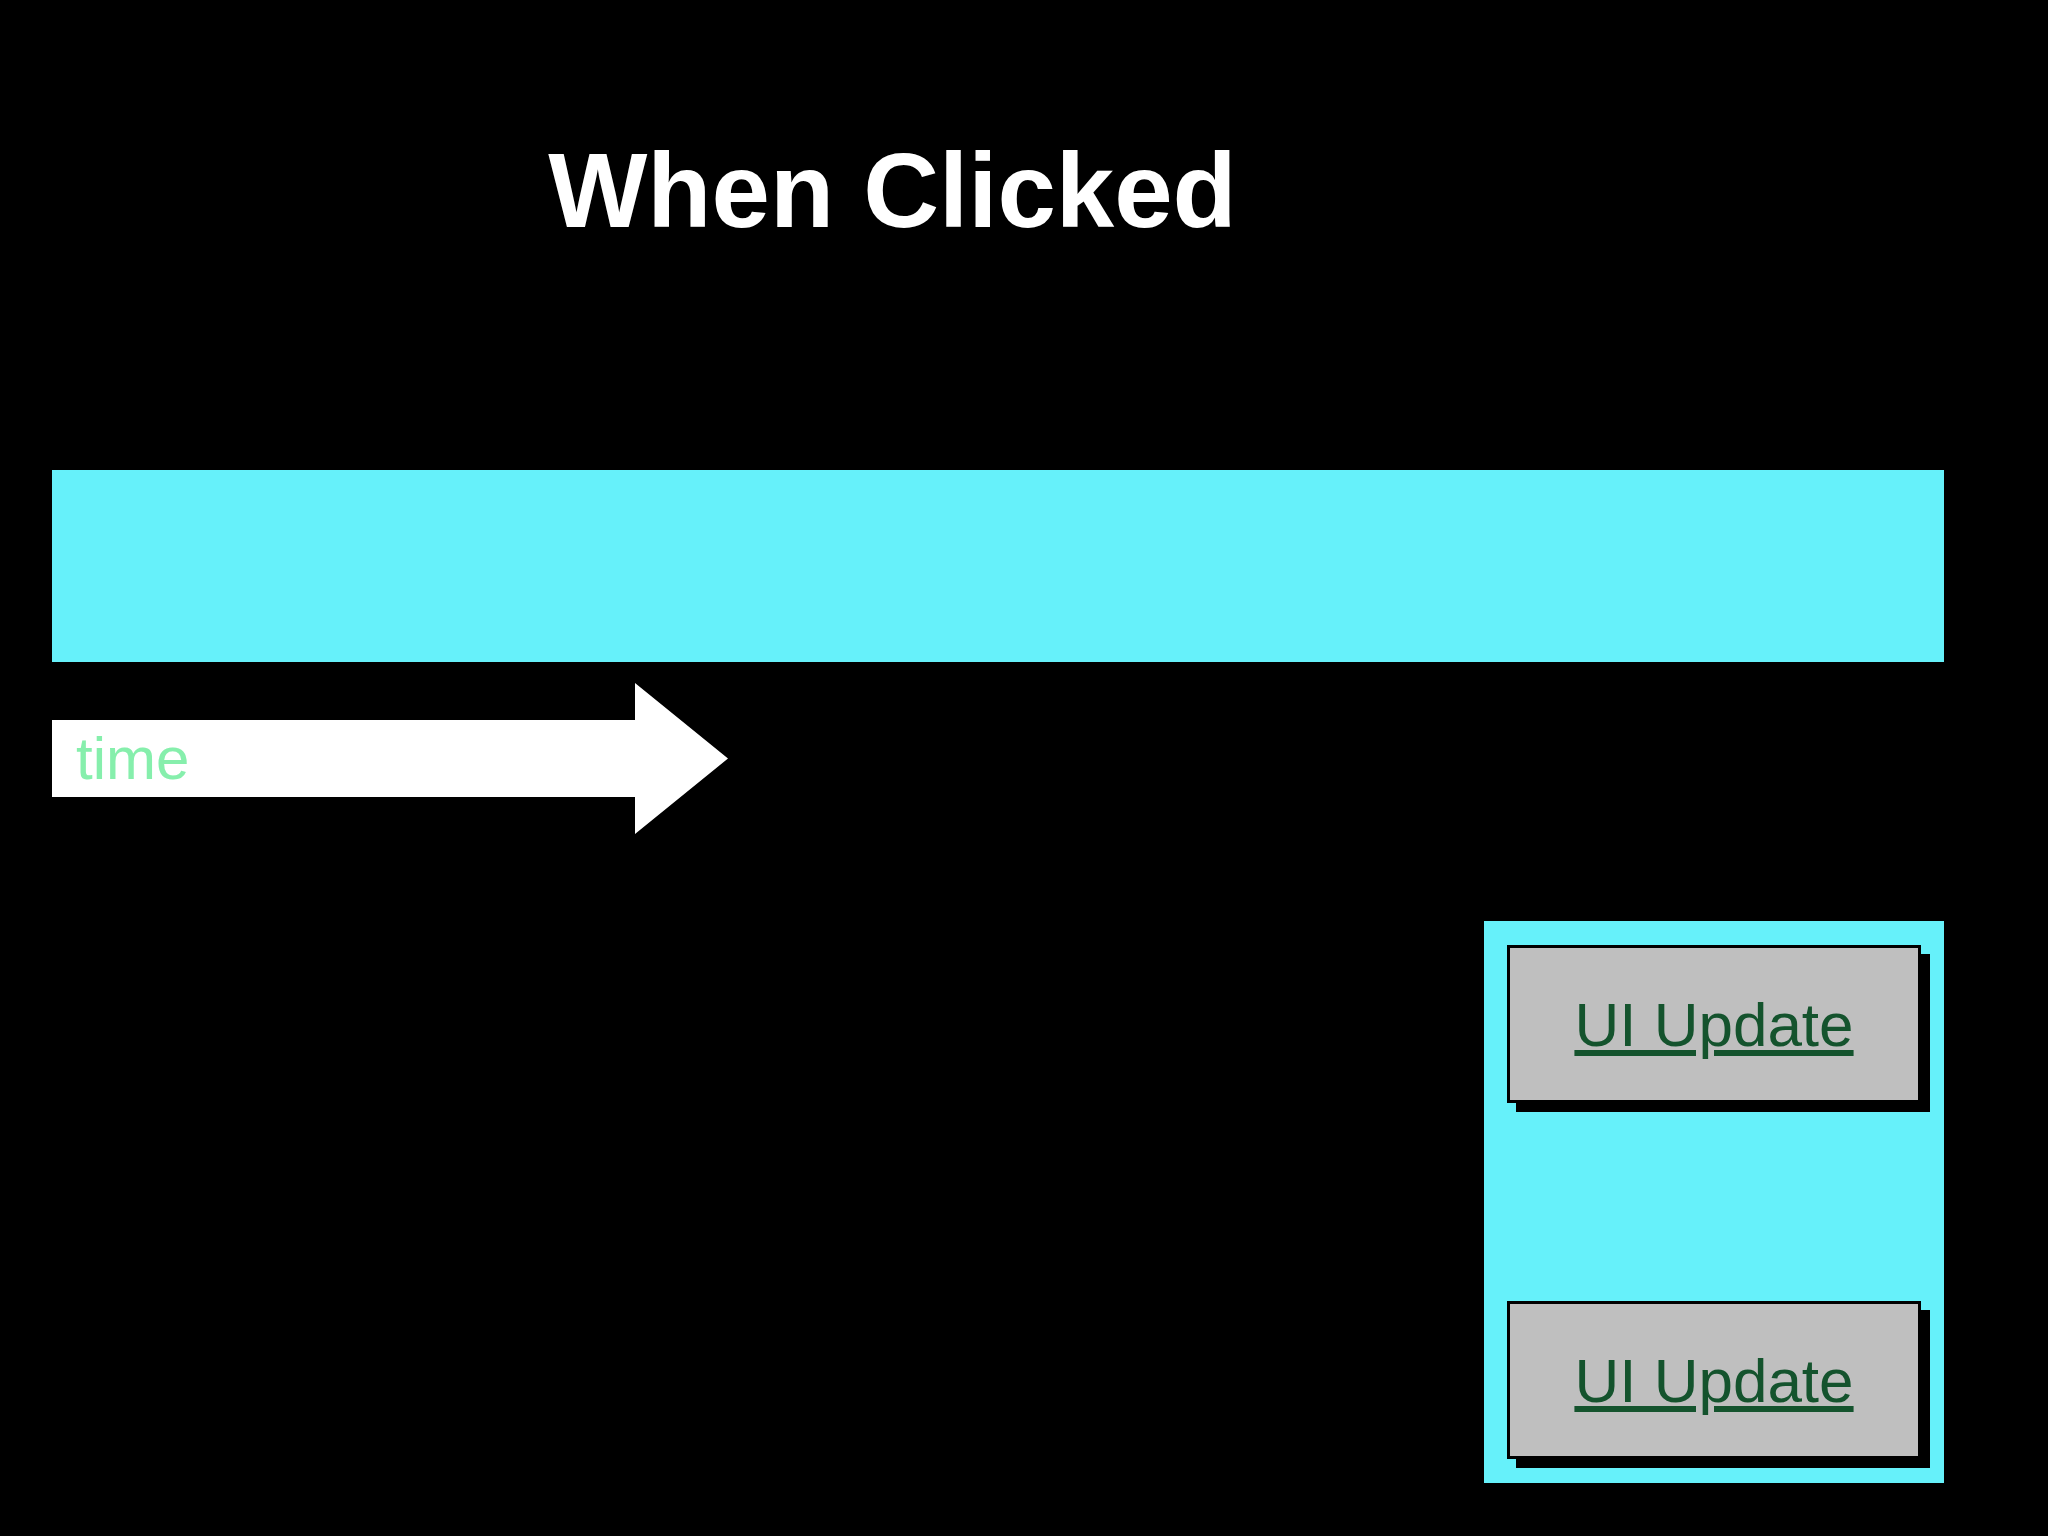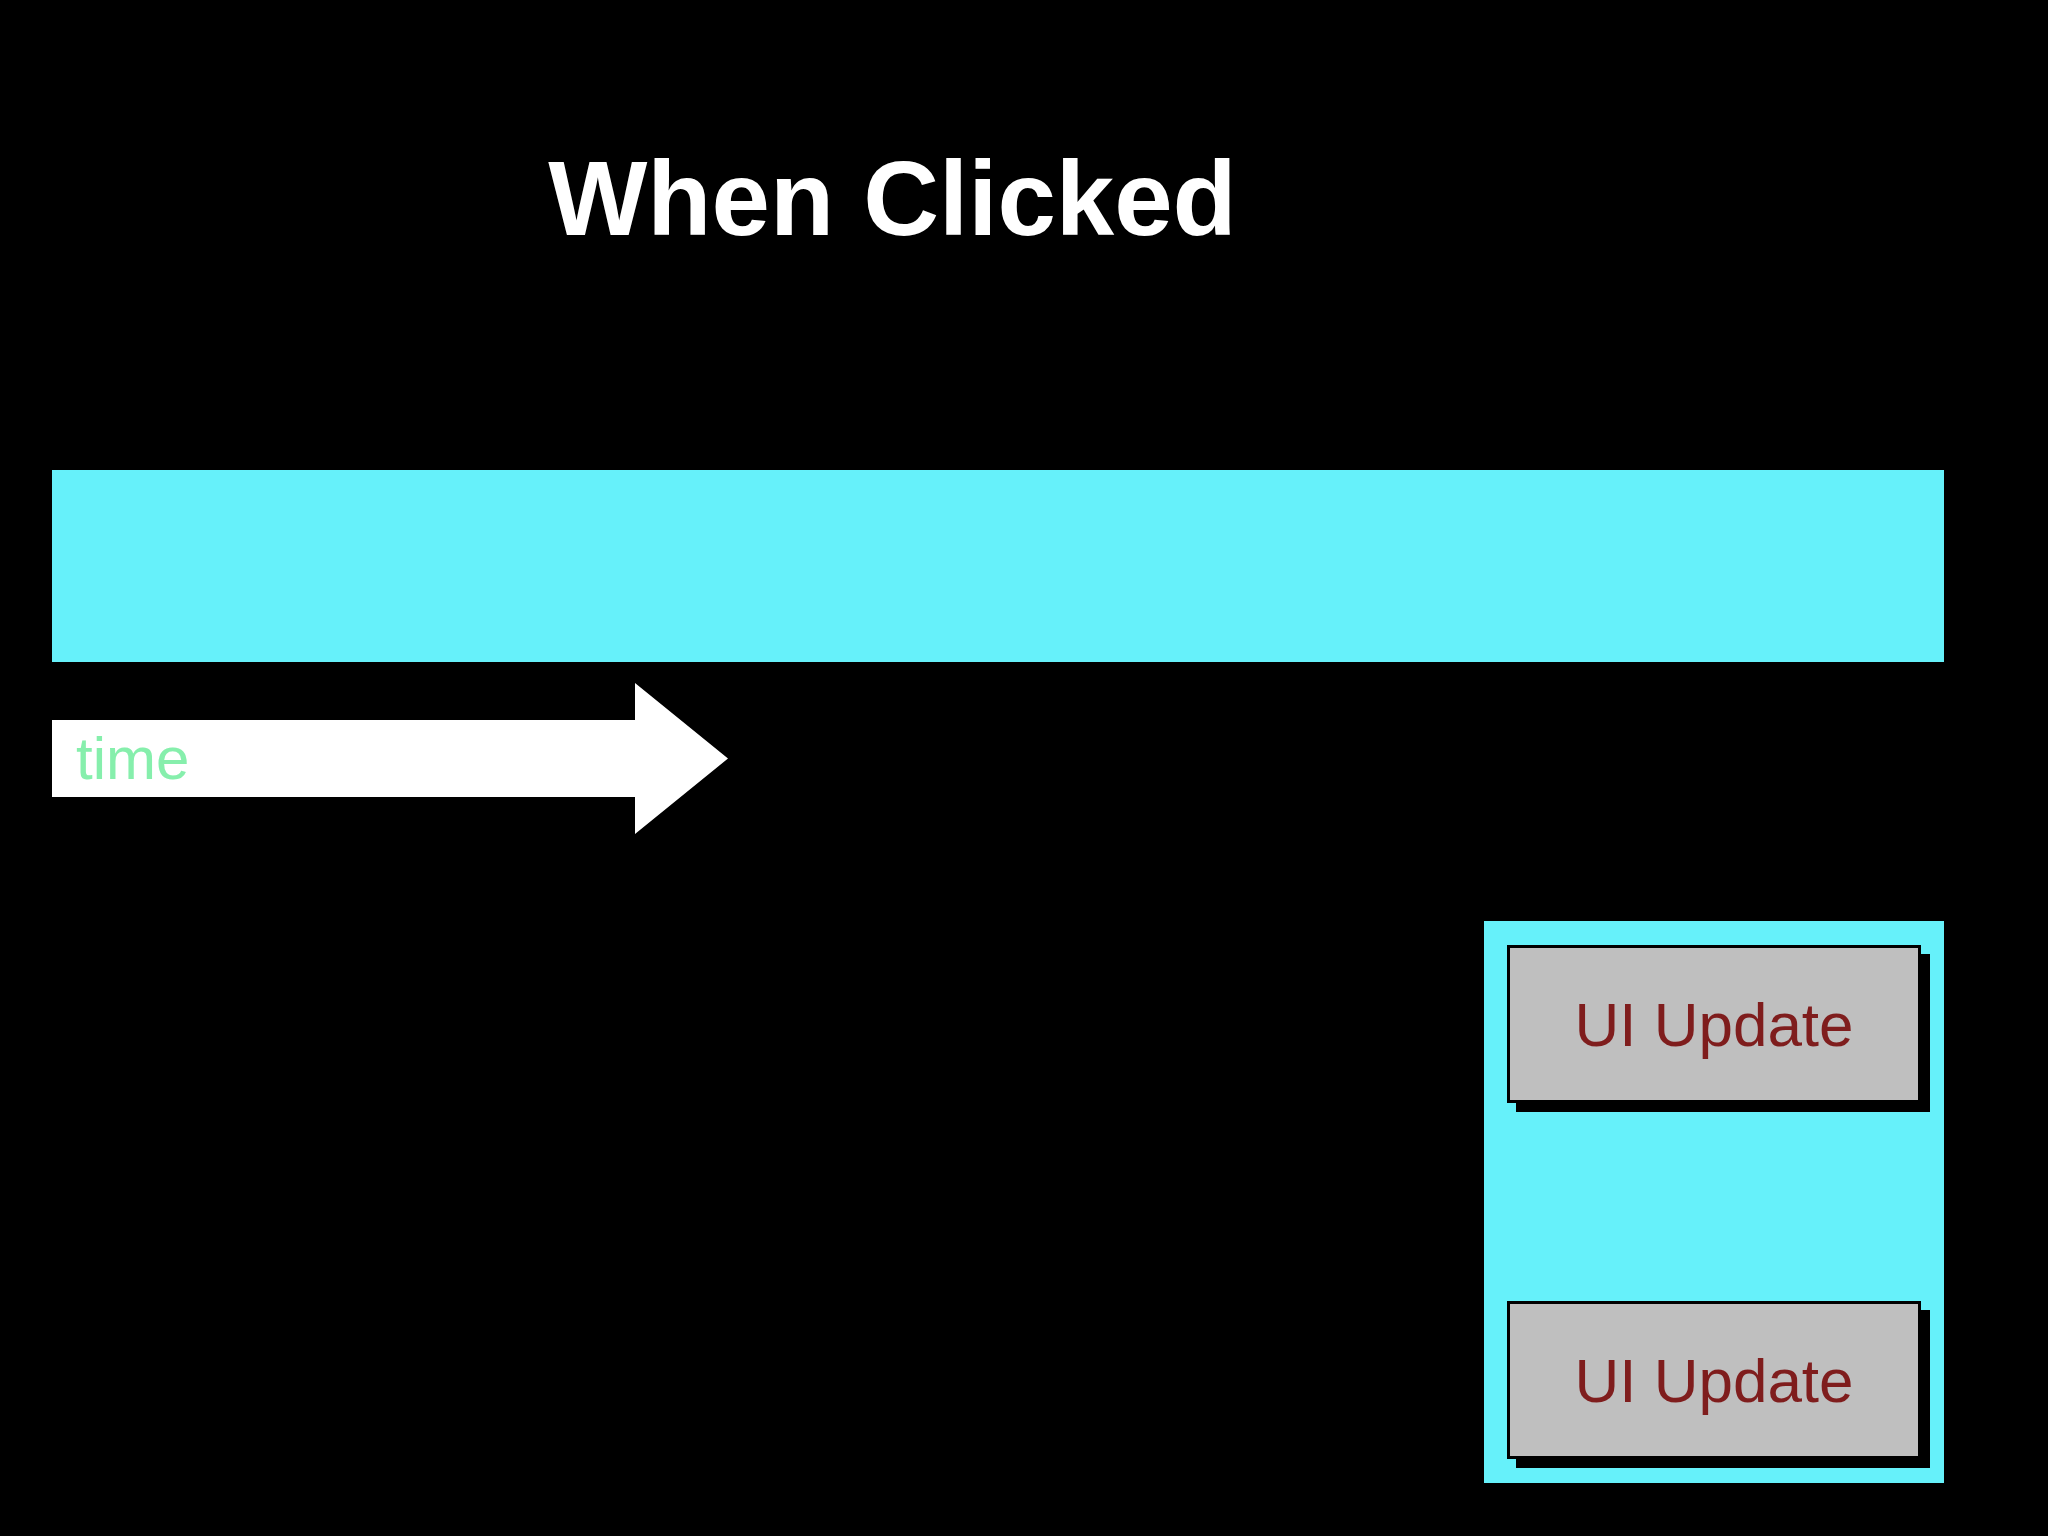--- a/index.html
+++ b/index.html
@@ -8,21 +8,21 @@
     position: relative;
     overflow: hidden;
     font-family: "Liberation Sans", sans-serif;
   }
   .slide {
     position: absolute; inset: 0;
     width: 2048px; height: 1536px;
   }
   .slide-title {
     position: absolute;
-    left: 0; top: 146px; width: 1785px;
+    left: 0; top: 138px; width: 1785px;
     text-align: center;
     font-size: 105px;
     font-weight: bold;
     line-height: 1.0;
     letter-spacing: 0px;
   }
   .timeline-bar {
     position: absolute;
     left: 52px; top: 470px;
     width: 1892px; height: 192px;
@@ -56,22 +56,23 @@
     box-sizing: border-box;
     width: 414px; height: 158px;
     border: 3px solid #000000;
     box-shadow: 9px 9px 0 #000000;
     display: flex;
     align-items: center;
     justify-content: center;
   }
   .stack-item .label {
     font-size: 62px;
-    color: #7f1d1d;
+    color: #14532d;
     white-space: nowrap;
+    text-decoration: underline;
   }
   .stack-item.code .label {
     font-family: "Liberation Mono", monospace;
     font-weight: bold;
     font-size: 64px;
   }
 </style>
 </head>
 <body>
 

